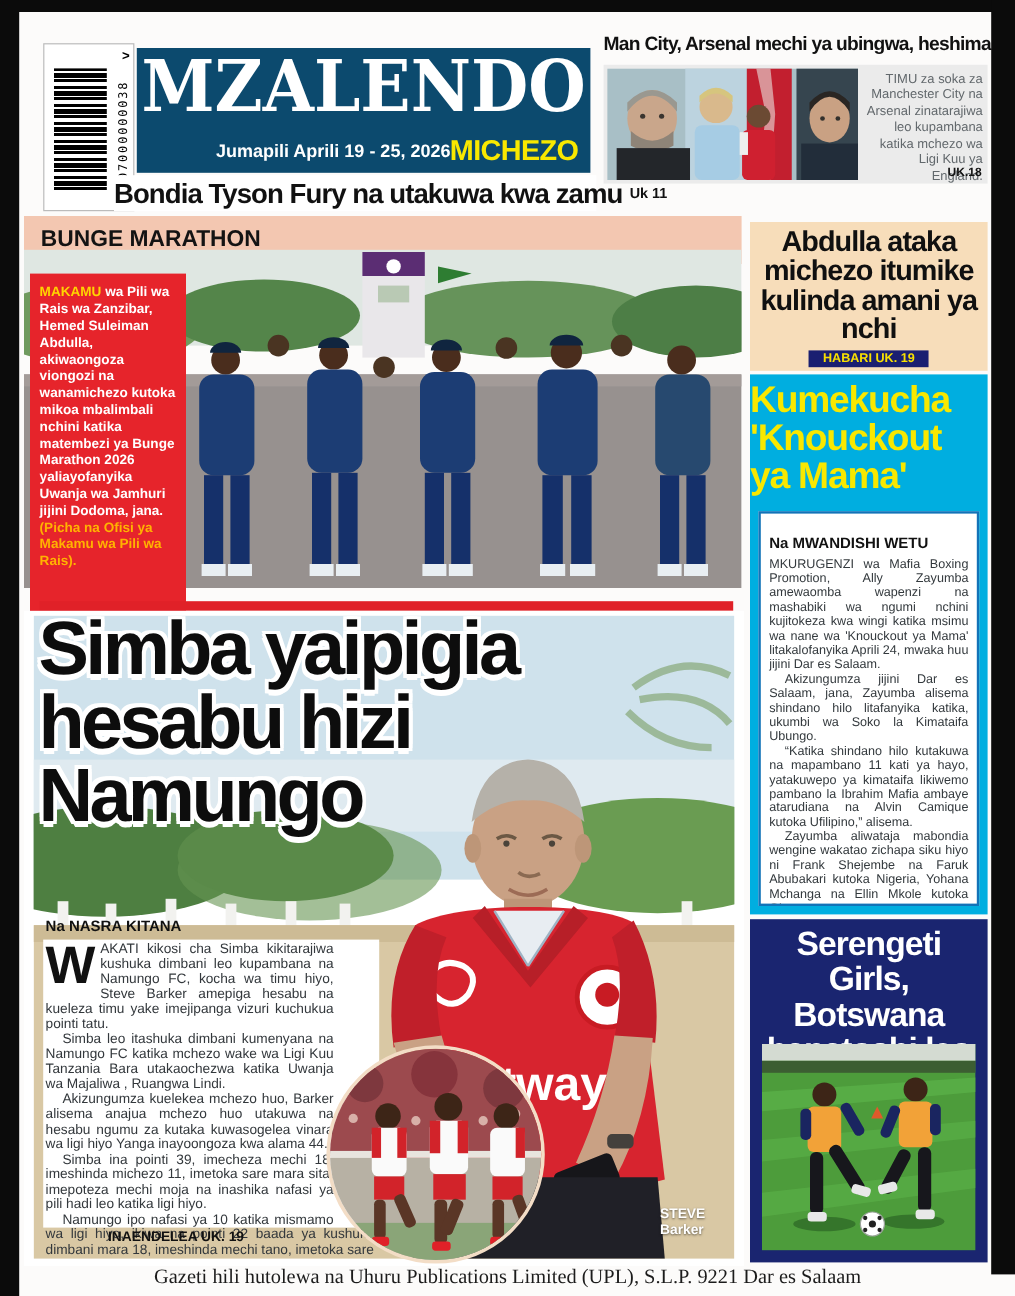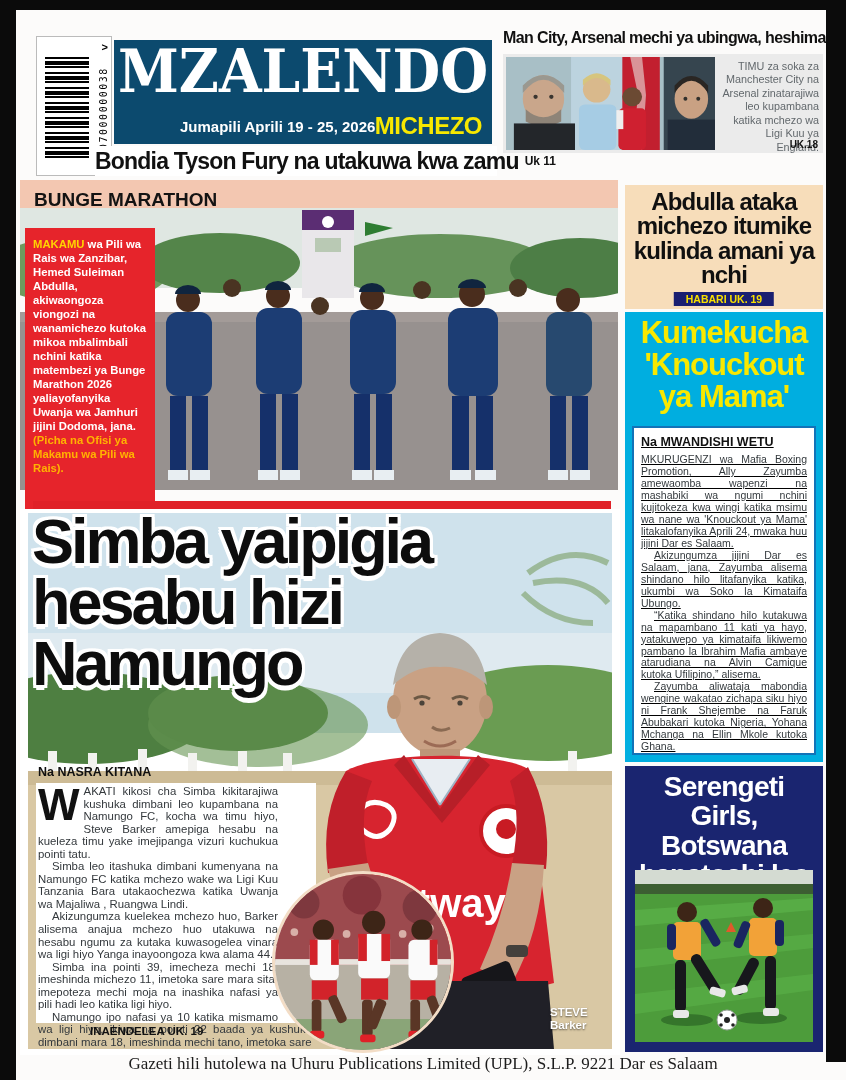--- a/index.html
+++ b/index.html
@@ -47,22 +47,22 @@
   .cap-hi { color:#ffd400; }
   .cap-credit { color:#ffb300; }
 
   
   .abdulla-box { left:625px; top:185px; width:198px; height:124px; background:#f7ddba; text-align:center; }
   .abdulla-head { padding-top:5px; font-size:24px; font-weight:800; line-height:1.02; letter-spacing:-0.8px; color:#101010; }
   .abdulla-badge { position:absolute; left:50%; transform:translateX(-50%); bottom:3px; background:#1a1f71; color:#f8e000;
     font-size:10.5px; font-weight:800; padding:1px 12px; white-space:nowrap; }
 
   .kumekucha-box { left:625px; top:312px; width:198px; height:450px; background:#00aee0; }
-  .kumekucha-head { padding-top:5px; text-align:center; font-size:31px; font-weight:800; line-height:1.04; letter-spacing:-1px; color:#f8e800; }
-  .kumekucha-inner { position:absolute; left:7px; right:7px; top:114px; bottom:7px; background:#fff; border:2px solid #1273b8; padding:7px 7px; overflow:hidden;text-decoration:underline; }
+  .kumekucha-head { padding-top:5px; font-size:31px; font-weight:800; line-height:1.04; letter-spacing:-1px; color:#f8e800; }
+  .kumekucha-inner { position:absolute; left:7px; right:7px; top:114px; bottom:7px; background:#fff; border:2px solid #1273b8; padding:18px 7px; overflow:hidden; }
   .kumekucha-byline { font-size:12.5px; font-weight:800; color:#111; margin-bottom:5px; }
   .kumekucha-inner p { font-size:10.5px; line-height:1.14; text-align:justify; color:#33393d; }
   .kumekucha-inner p + p { text-indent:13px; }
 
   .serengeti-box { left:625px; top:766px; width:198px; height:286px; background:#1a2570; text-align:center; }
   .serengeti-head { padding-top:6px; font-size:28px; font-weight:800; line-height:1.05; letter-spacing:-0.8px; color:#fff; }
   .serengeti-badge { margin-top:3px; font-size:10.5px; font-weight:800; color:#f8e000; }
   .serengeti-photo { position:absolute; left:10px; top:104px; width:178px; height:172px; }
 
   

